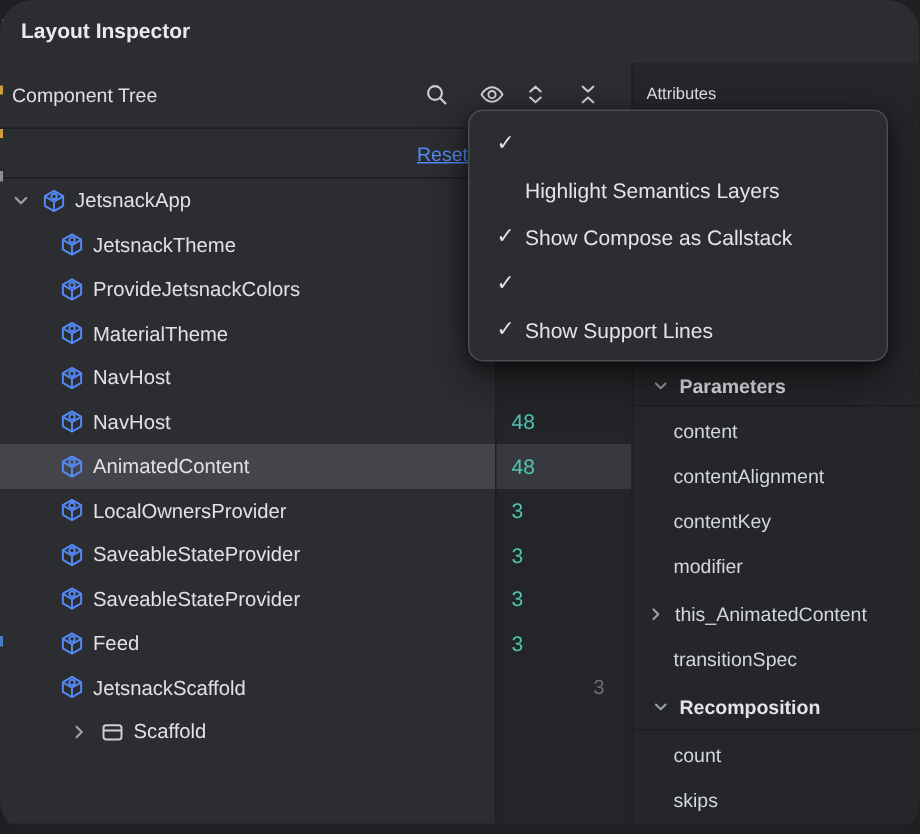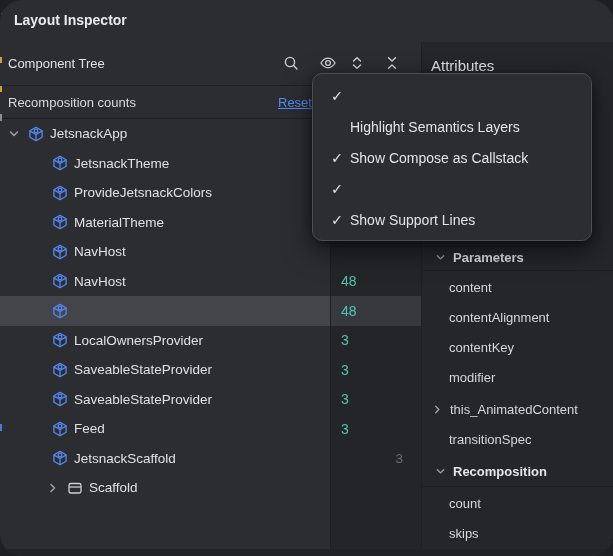--- a/index.html
+++ b/index.html
@@ -20,28 +20,28 @@
   #banner{position:absolute;left:0;top:86px;width:421px;height:33px;background:#2b2d30;}
   #banner .blabel{position:absolute;left:8px;top:9px;font-size:13px;color:#d7dade;}
   #banner .reset{position:absolute;left:278px;top:9px;font-size:13px;color:#548af7;text-decoration:underline;cursor:pointer;}
   
   #tree{position:absolute;left:0;top:119px;width:421px;height:430px;}
   .trow{position:relative;height:29.5px;display:flex;align-items:center;font-size:13.5px;color:#dfe1e5;width:421px;box-sizing:border-box;}
   .trow.selected{background:#43454a;}
   .trow .chev{width:12px;height:12px;margin-right:8px;display:inline-flex;flex:0 0 12px;}
   .trow .nicon{width:16px;height:16px;margin-right:6px;display:inline-flex;flex:0 0 16px;}
   .ind-root{padding-left:8px;}
-  .ind-child{padding-left:52px;}
+  .ind-child{padding-left:40px;}
   .ind-sub{padding-left:47px;}
   .cnt{position:absolute;left:341px;top:50%;transform:translateY(-50%);font-size:14px;font-weight:500;color:#5eead4;}
   .cnt-dim{position:absolute;right:18px;top:50%;transform:translateY(-50%);font-size:13.5px;color:#7f838a;}
   #col-tint{position:absolute;left:330px;top:119px;width:91px;height:430px;background:rgba(0,0,0,0.16);border-left:1px solid #1e1f22;box-sizing:border-box;pointer-events:none;}
   
   #attrs{position:absolute;left:421px;top:42px;width:192px;height:507px;background:#242629;border-left:1px solid #1e1f22;box-sizing:border-box;}
-  #attrs .ahead{position:absolute;left:9px;top:15px;font-size:15px;color:#dfe1e5;}
+  #attrs .ahead{position:absolute;left:9px;top:15px;font-size:11px;color:#dfe1e5;}
   .arow{position:absolute;left:0;width:192px;height:30px;display:flex;align-items:center;font-size:13px;color:#d4d7db;}
   .arow .achev{width:11px;height:11px;margin-right:7px;display:inline-flex;flex:0 0 11px;}
   .arow.sect{font-weight:700;color:#e2e4e8;font-size:13px;}
   .adivider{position:absolute;left:0;width:192px;height:1px;background:#1e1f22;}
   
   #bottomstrip{position:absolute;left:0;top:549px;width:613px;height:7px;background:#212226;}
   
   #menu{position:absolute;left:312px;top:73px;width:280px;height:168px;background:#2b2d30;border:1px solid #4b4d52;border-radius:10px;box-sizing:border-box;z-index:20;box-shadow:0 10px 28px rgba(0,0,0,.55),0 2px 8px rgba(0,0,0,.4);padding:6px 0;}
   .mitem{height:31px;display:flex;align-items:center;cursor:pointer;}
   .mitem .mcheck{width:19px;margin-left:18px;font-size:14.5px;color:#dfe1e5;flex:0 0 19px;}
@@ -82,21 +82,20 @@
   </span>
   <span class="tb-icon" style="left:383px">
     <svg width="16" height="16" viewBox="0 0 16 16" fill="none" stroke="#ced0d6" stroke-width="1.4" stroke-linecap="round" stroke-linejoin="round">
         <polyline points="4.5,2.8 8,6 11.5,2.8"></polyline>
         <polyline points="4.5,13.2 8,10 11.5,13.2"></polyline>
       </svg>
   </span>
   <div class="hdivider" style="top:85px;width:421px"></div>
 
   <div id="banner">
-    <span class="blabel">Recomposition counts</span>
     <a class="reset">Reset</a>
   </div>
   <div class="hdivider" style="top:118px;width:421px"></div>
 
   <div id="tree">
 
     <div class="trow ind-root">
       <span class="chev">
           <svg width="12" height="12" viewBox="0 0 12 12" fill="none" stroke="#9da0a8" stroke-width="1.5" stroke-linecap="round" stroke-linejoin="round">
             <polyline points="2.5,4 6,7.5 9.5,4"></polyline>
@@ -176,20 +175,21 @@
 
     <div class="trow ind-child selected">
       <span class="nicon">
           <svg width="16" height="16" viewBox="0 0 16 16" fill="none" stroke="#548af7" stroke-width="1.3" stroke-linejoin="round">
             <polygon points="8,1.3 14.1,4.8 14.1,11.2 8,14.7 1.9,11.2 1.9,4.8"></polygon>
             <polyline points="2.2,5.1 8,8.5 13.8,5.1"></polyline>
             <line x1="8" y1="8.5" x2="8" y2="14.4"></line>
             <circle cx="8" cy="5" r="1.8" fill="#43454a"></circle>
           </svg>
         </span>
+      <span class="lbl">AnimatedContent</span>
       <span class="cnt">48</span>
     </div>
 
     <div class="trow ind-child">
       <span class="nicon">
           <svg width="16" height="16" viewBox="0 0 16 16" fill="none" stroke="#548af7" stroke-width="1.3" stroke-linejoin="round">
             <polygon points="8,1.3 14.1,4.8 14.1,11.2 8,14.7 1.9,11.2 1.9,4.8"></polygon>
             <polyline points="2.2,5.1 8,8.5 13.8,5.1"></polyline>
             <line x1="8" y1="8.5" x2="8" y2="14.4"></line>
             <circle cx="8" cy="5" r="1.8" fill="#2b2d30"></circle>

